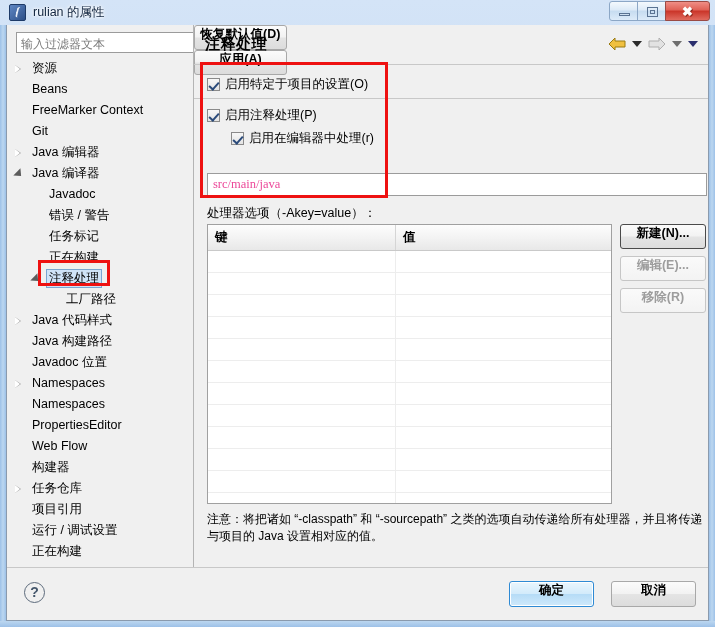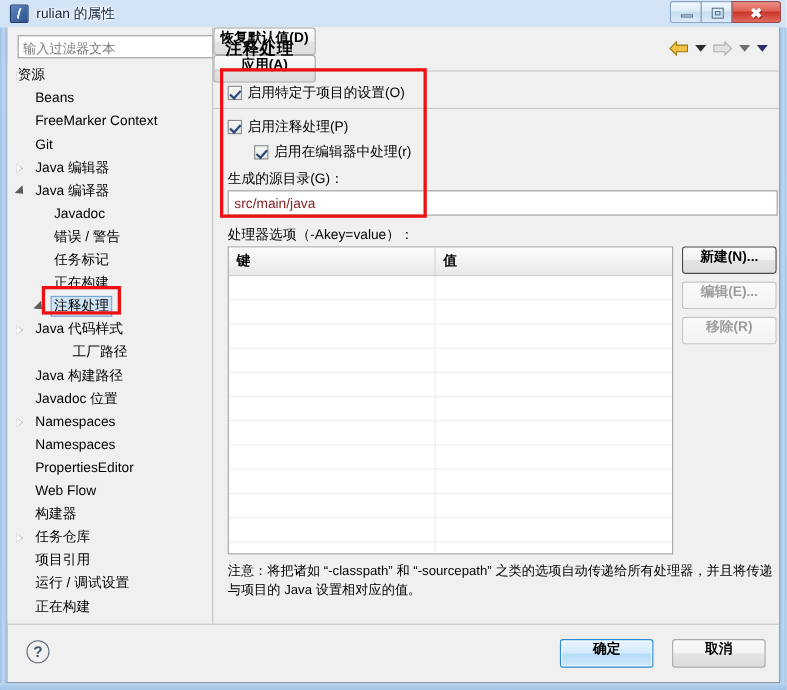--- a/index.html
+++ b/index.html
@@ -296,23 +296,23 @@
   .field-label {
     position: absolute;
     font-size: 12.5px;
     white-space: nowrap;
   }
   .text-input {
     position: absolute;
     background: #ffffff;
     border: 1px solid #9b9b9b;
     box-sizing: border-box;
-    font-family: Liberation Sans, sans-serif;
+    font-family: Liberation Serif, serif;
     font-size: 12.5px;
-    color: #7f1d1d;
+    color: #ec4899;
     padding: 0 0 0 5px;
     outline: none;
   }
 
   
   .tablebox {
     position: absolute;
     background: #ffffff;
     border: 1px solid #a0a0a0;
     box-sizing: border-box;
@@ -440,33 +440,33 @@
   <div class="glass-right"></div>
   <div class="glass-bottom"></div>
 
   <div class="client">
 
     <div class="dialog-body">
 
       <div class="leftpane">
         <input class="filter-input" type="text" placeholder="输入过滤器文本" style="">
         <div class="tree" id="tree">
-            <div class="tnode"><div class="arrow collapsed" style="left: 8px;"></div><span class="tlabel" style="margin-left: 6px; text-align: center;">资源</span></div>
+            <div class="tnode"><div class="arrow collapsed" style="left: 8px;"></div><span class="tlabel" style="margin-left: 22px; text-align: center;">资源</span></div>
             <div class="tnode"><span class="tlabel" style="margin-left: 22px;">Beans</span></div>
             <div class="tnode"><span class="tlabel" style="margin-left: 22px;">FreeMarker Context</span></div>
             <div class="tnode"><span class="tlabel" style="margin-left: 22px;">Git</span></div>
             <div class="tnode"><div class="arrow collapsed" style="left: 8px;"></div><span class="tlabel" style="margin-left: 22px;">Java 编辑器</span></div>
             <div class="tnode"><div class="arrow expanded" style="left: 7px;"></div><span class="tlabel" style="margin-left: 22px;">Java 编译器</span></div>
             <div class="tnode"><span class="tlabel" style="margin-left: 39px;">Javadoc</span></div>
             <div class="tnode"><span class="tlabel" style="margin-left: 39px;">错误 / 警告</span></div>
             <div class="tnode"><span class="tlabel" style="margin-left: 39px;">任务标记</span></div>
             <div class="tnode"><span class="tlabel" style="margin-left: 39px;">正在构建</span></div>
             <div class="tnode selected"><div class="arrow expanded" style="left: 24px;"></div><span class="tlabel" style="margin-left: 39px;">注释处理</span></div>
+            <div class="tnode"><span class="tlabel" style="margin-left: 56px;">工厂路径</span></div>
             <div class="tnode"><div class="arrow collapsed" style="left: 8px;"></div><span class="tlabel" style="margin-left: 22px;">Java 代码样式</span></div>
-            <div class="tnode"><span class="tlabel" style="margin-left: 56px;">工厂路径</span></div>
             <div class="tnode"><span class="tlabel" style="margin-left: 22px;">Java 构建路径</span></div>
             <div class="tnode"><span class="tlabel" style="margin-left: 22px;">Javadoc 位置</span></div>
             <div class="tnode"><div class="arrow collapsed" style="left: 8px;"></div><span class="tlabel" style="margin-left: 22px;">Namespaces</span></div>
             <div class="tnode"><span class="tlabel" style="margin-left: 22px;">Namespaces</span></div>
             <div class="tnode"><span class="tlabel" style="margin-left: 22px;">PropertiesEditor</span></div>
             <div class="tnode"><span class="tlabel" style="margin-left: 22px;">Web Flow</span></div>
             <div class="tnode"><span class="tlabel" style="margin-left: 22px;">构建器</span></div>
             <div class="tnode"><div class="arrow collapsed" style="left: 8px;"></div><span class="tlabel" style="margin-left: 22px;">任务仓库</span></div>
             <div class="tnode"><span class="tlabel" style="margin-left: 22px;">项目引用</span></div>
             <div class="tnode"><span class="tlabel" style="margin-left: 22px;">运行 / 调试设置</span></div>
@@ -504,21 +504,20 @@
         <div class="chkrow" style="left:13px; top:82px;">
           <span class="chk checked"></span>
           <span>启用注释处理(P)</span>
         </div>
 
         <div class="chkrow" style="left:37px; top:105px;">
           <span class="chk checked"></span>
           <span>启用在编辑器中处理(r)</span>
         </div>
 
-        <div class="field-label" style="left:13px; top:129px;">生成的源目录(G)：</div>
         <input class="text-input" style="left: 13px; top: 148px; width: 500px; height: 23px;" type="text" value="src/main/java">
 
         <div class="field-label" style="left:13px; top:180px;">处理器选项（-Akey=value）：</div>
 
         <div class="tablebox" style="left:13px; top:199px; width:405px; height:280px;">
           <div class="thead">
             <div class="th col1">键</div>
             <div class="th col2">值</div>
           </div>
           <div id="table-rows">

